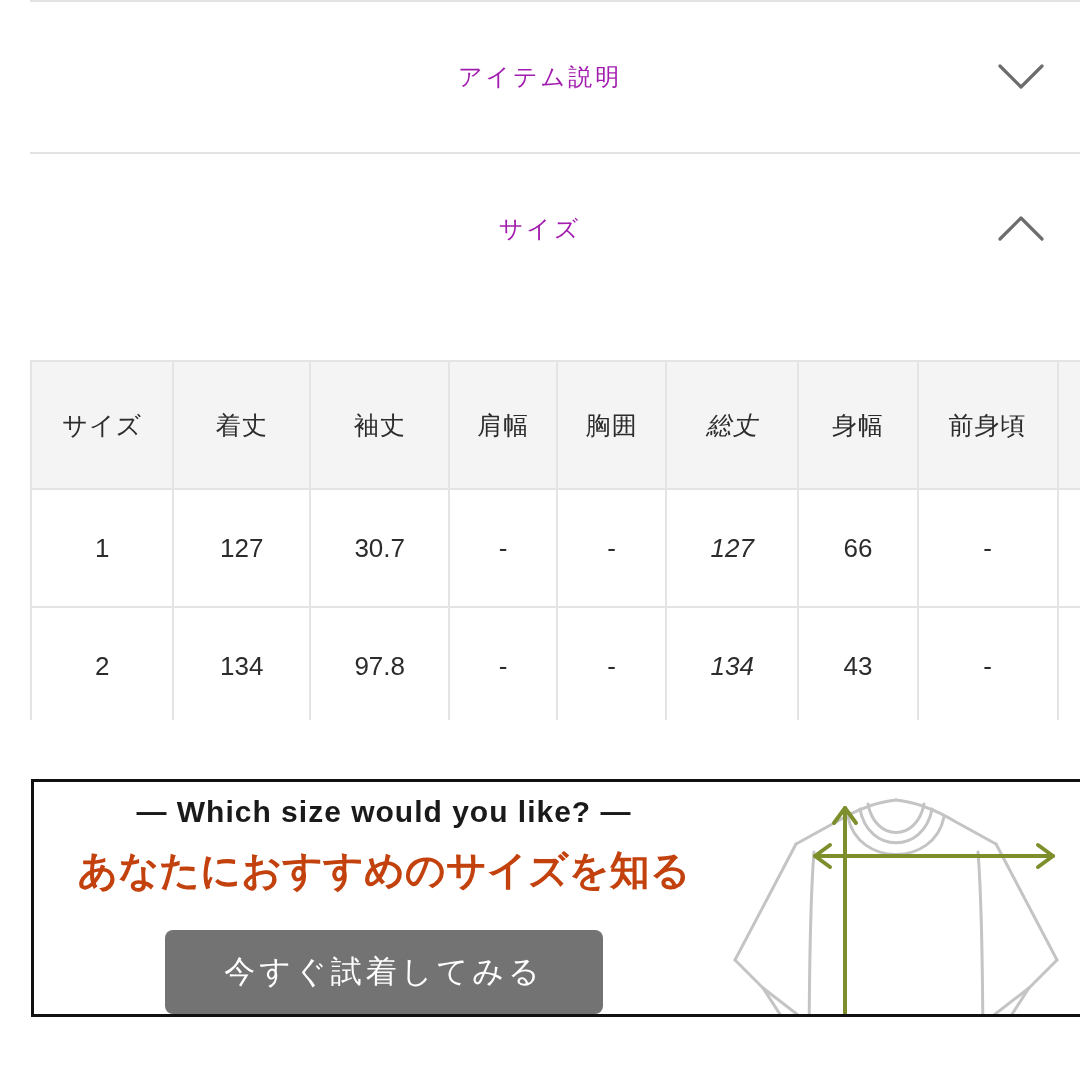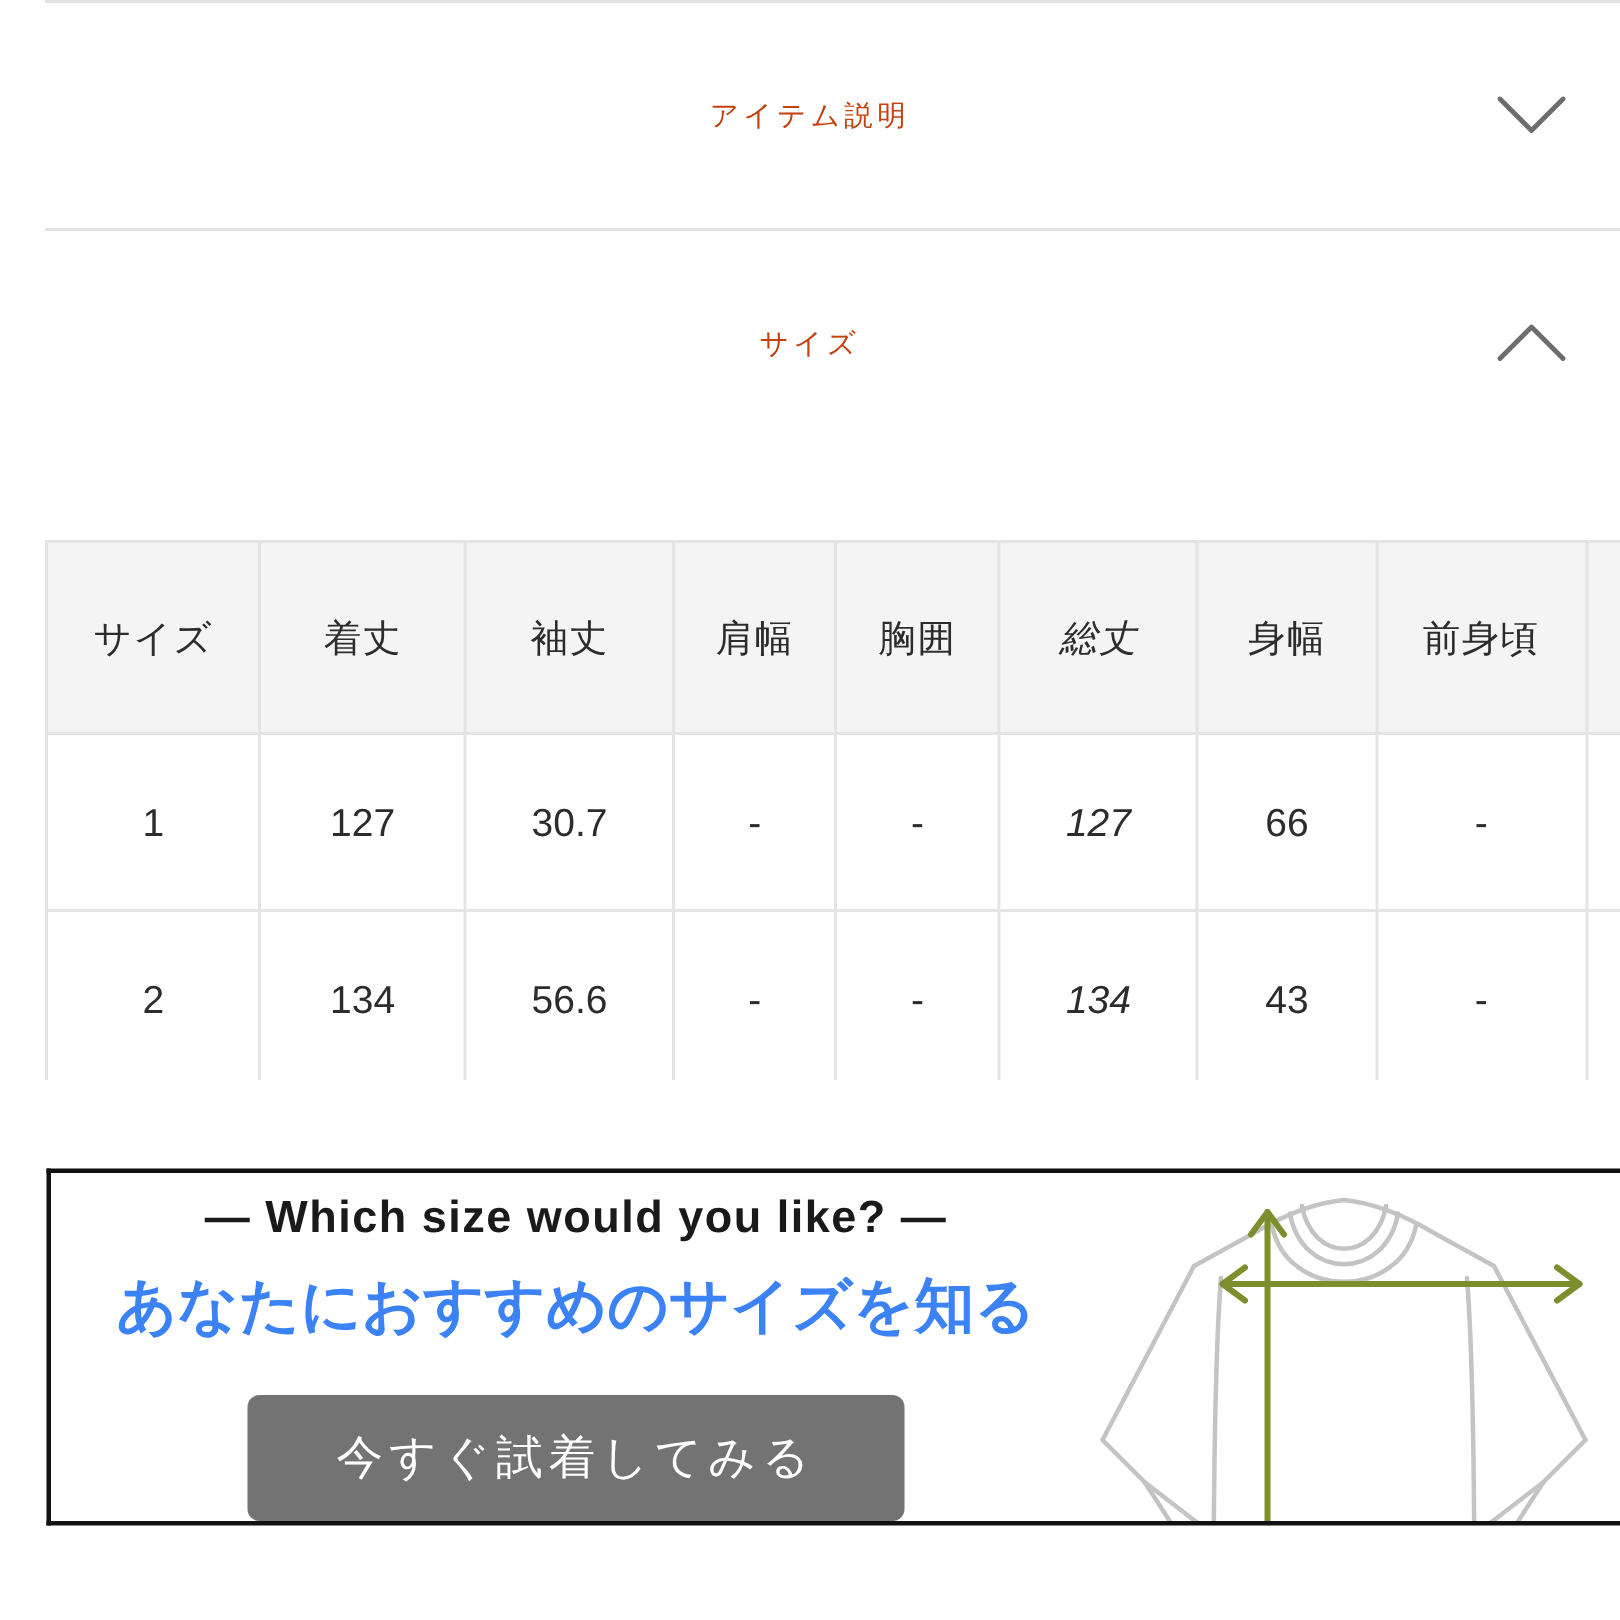--- a/index.html
+++ b/index.html
@@ -14,21 +14,21 @@
   
   .accordion { position:absolute; left:0; top:0; width:1080px; }
   .acc-divider {
     margin-left:30px; width:1050px; height:2px; background:#e3e3e3;
   }
   .acc-row {
     position:relative; height:150px;
     display:flex; align-items:center; justify-content:center;
   }
   .acc-title {
-    font-size:19px; color:#c2410c; letter-spacing:3px;
+    font-size:24px; color:#a21caf; letter-spacing:3px;
     font-weight:400;
   }
   .acc-chevron {
     position:absolute; right:28px; top:50%; transform:translateY(-50%);
     width:62px; height:62px; display:flex; align-items:center; justify-content:center;
   }
   .acc-chevron svg { display:block; }
 
   
   .table-wrap {
@@ -62,21 +62,21 @@
   }
   .promo-left {
     position:absolute; left:0; top:0; width:700px; height:100%;
     display:flex; flex-direction:column; align-items:center;
   }
   .promo-eyebrow {
     margin-top:13px; font-size:30px; font-weight:600; color:#1a1a1a;
     letter-spacing:1px; white-space:nowrap;
   }
   .promo-heading {
-    margin-top:14px; font-size:40px; font-weight:700; color:#3b82f6;
+    margin-top:14px; font-size:40px; font-weight:700; color:#c2410c;
     letter-spacing:0px; white-space:nowrap;
   }
   .promo-cta {
     margin-top:32px; width:438px; height:88px;
     background:#737373; border:none; border-radius:8px;
     color:#ffffff; font-size:31px; letter-spacing:4px;
     font-family:"Liberation Sans","DejaVu Sans",sans-serif;
     display:flex; align-items:center; justify-content:center;
     cursor:pointer;
   }
@@ -139,21 +139,21 @@
           <td class="col-3">-</td>
           <td class="col-4">-</td>
           <td class="col-5">127</td>
           <td class="col-6">66</td>
           <td class="col-7">-</td>
           <td class="col-8">-</td>
         </tr>
         <tr>
           <td class="col-0">2</td>
           <td class="col-1">134</td>
-          <td class="col-2">56.6</td>
+          <td class="col-2">97.8</td>
           <td class="col-3">-</td>
           <td class="col-4">-</td>
           <td class="col-5">134</td>
           <td class="col-6">43</td>
           <td class="col-7">-</td>
           <td class="col-8">-</td>
         </tr>
       </tbody>
     </table>
   </div>

